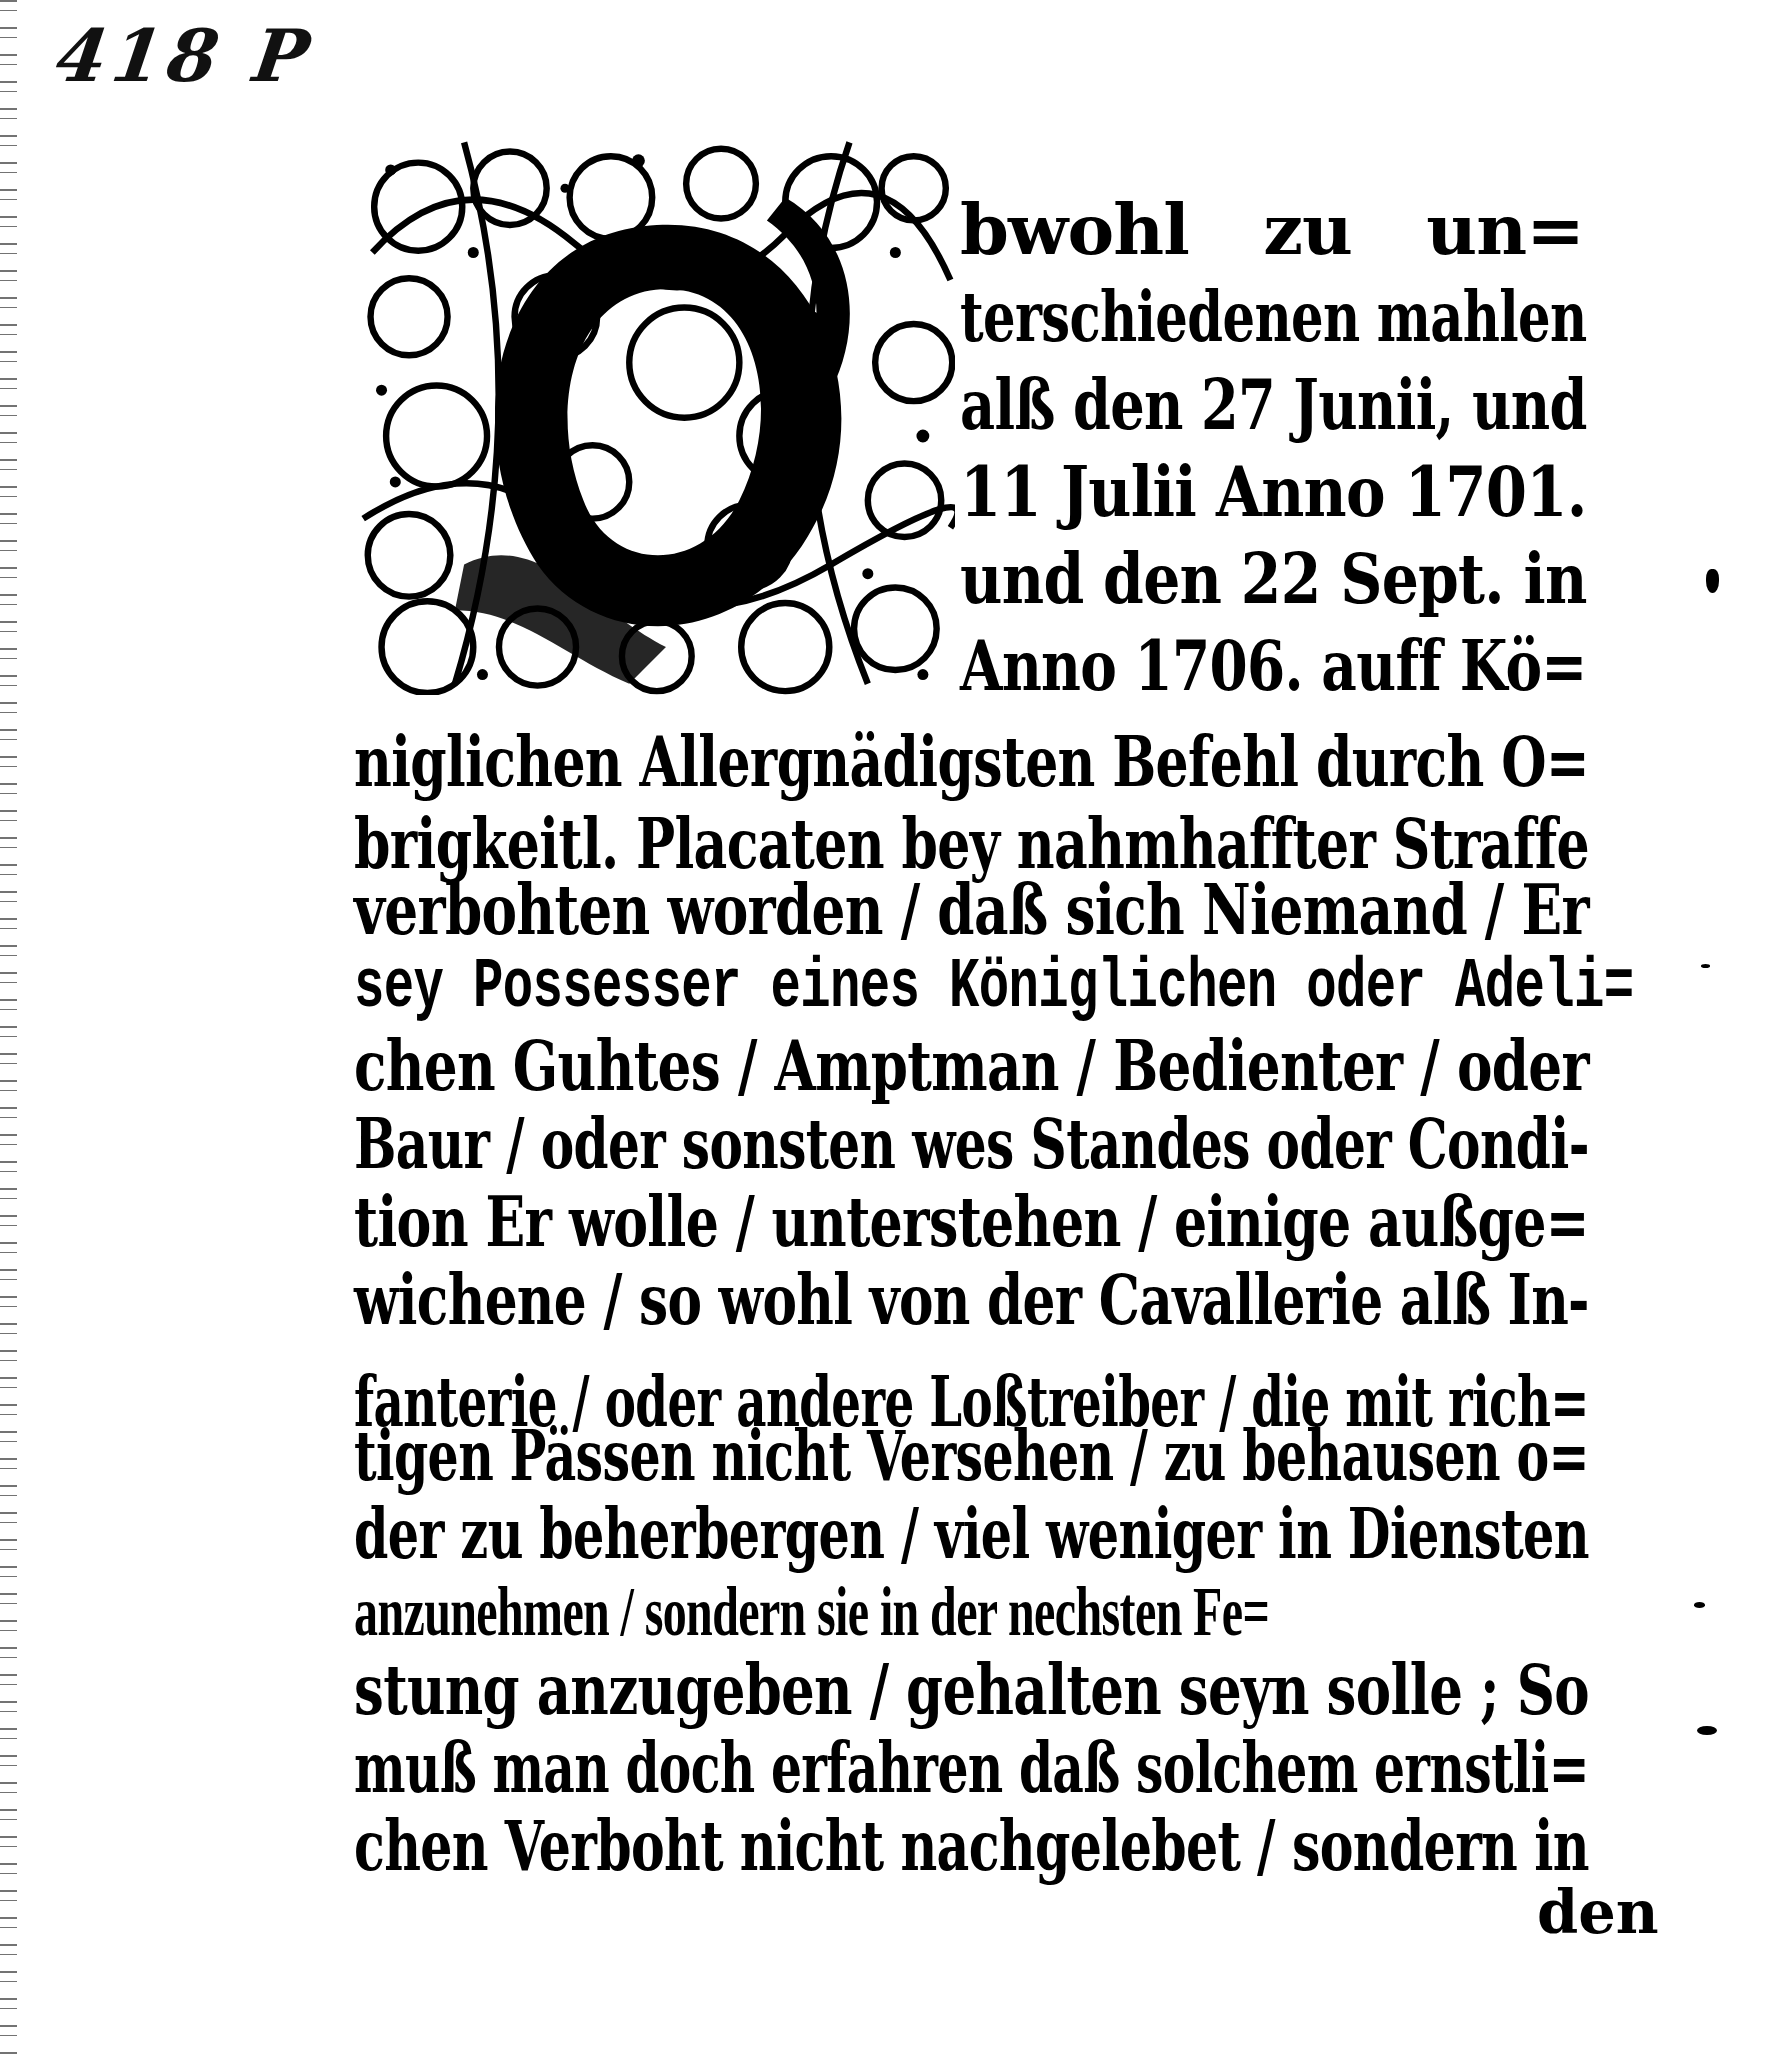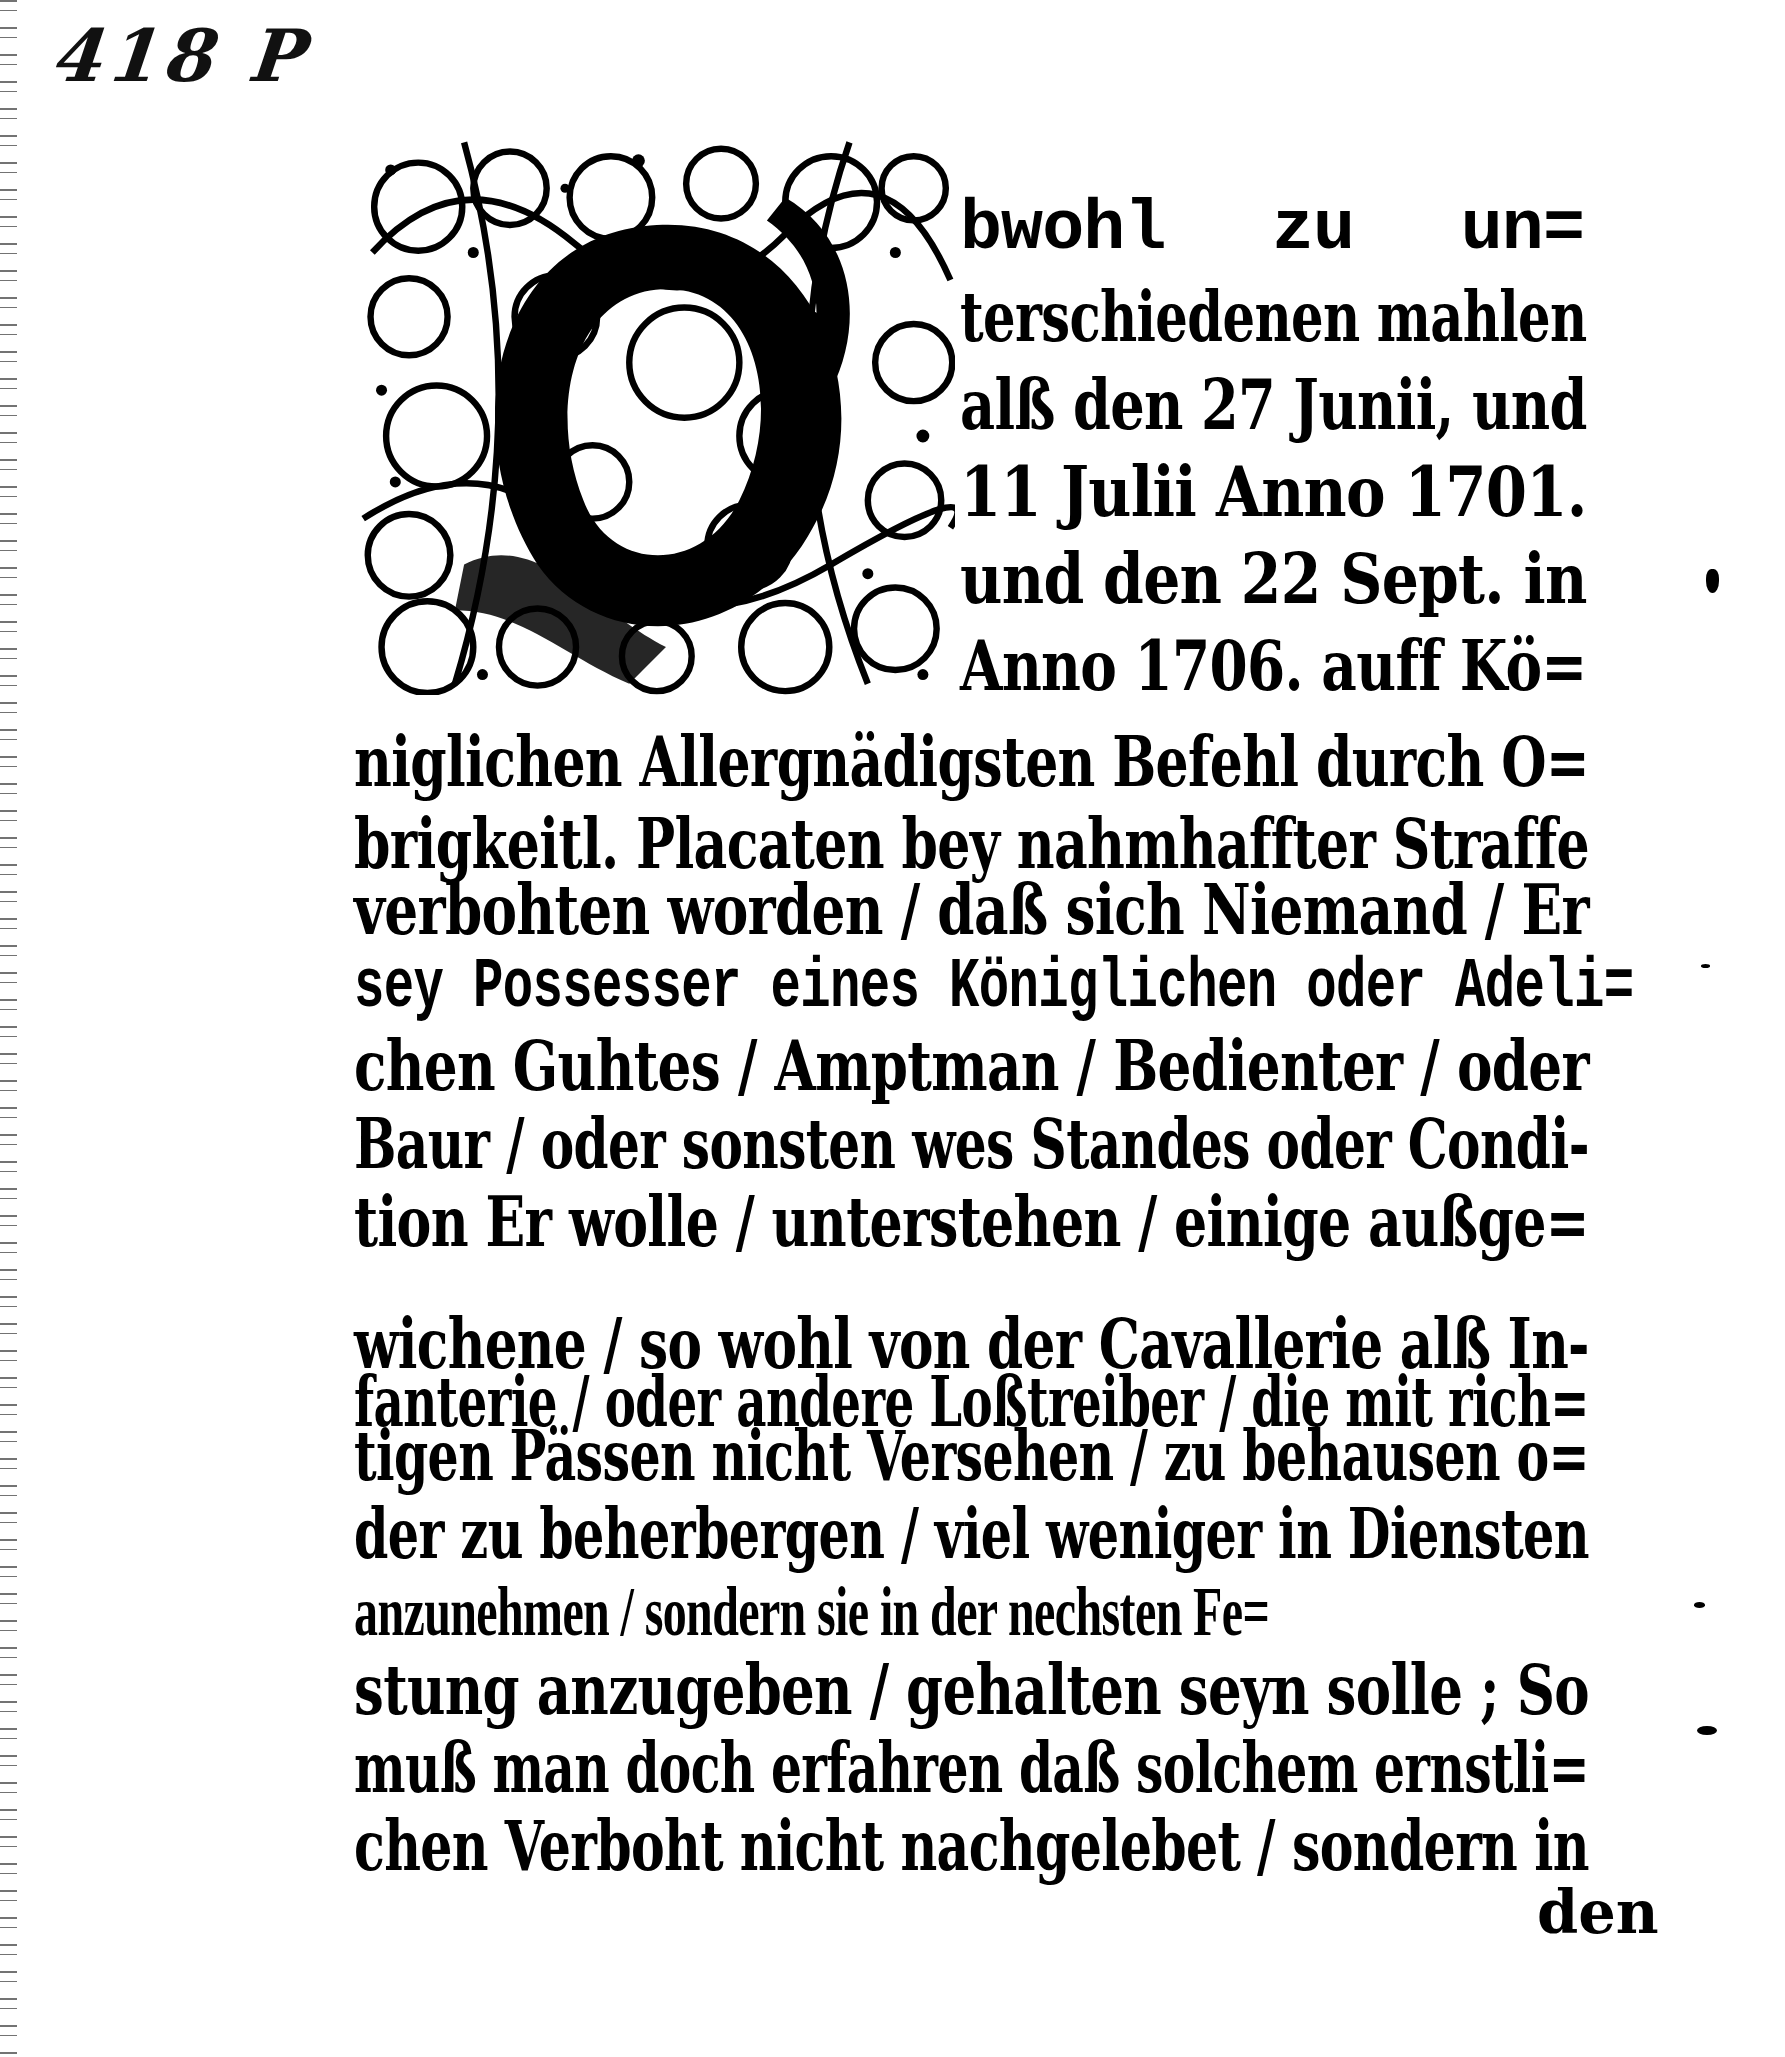--- a/index.html
+++ b/index.html
@@ -76,35 +76,35 @@
         <circle cx="140" cy="590" r="6"></circle>
           <circle cx="560" cy="480" r="6"></circle>
           <circle cx="250" cy="500" r="5"></circle>
         <circle cx="45" cy="380" r="6"></circle>
           <circle cx="620" cy="590" r="6"></circle>
           <circle cx="230" cy="60" r="5"></circle>
       </g>
     </svg>
   </div>
 
-  <div class="line j short" style="top: 188px; white-space: nowrap; font-family: Liberation Mono, monospace;">bwohl zu un=</div>
+  <div class="line j short" style="top: 188px; white-space: nowrap;">bwohl zu un=</div>
   <div class="line j short" style="top: 275px; white-space: nowrap;"><span style="white-space: nowrap; display: inline-block; transform-origin: left top; transform: scaleX(0.731761);">terschiedenen mahlen</span></div>
   <div class="line j short" style="top: 363px; white-space: nowrap;"><span style="white-space: nowrap; display: inline-block; transform-origin: left top; transform: scaleX(0.774901);">alß den 27 Junii, und</span></div>
   <div class="line j short" style="top: 450px; white-space: nowrap;"><span style="white-space: nowrap; display: inline-block; transform-origin: left top; transform: scaleX(0.847748);">11 Julii Anno 1701.</span></div>
   <div class="line j short" style="top: 537px; white-space: nowrap;"><span style="white-space: nowrap; display: inline-block; transform-origin: left top; transform: scaleX(0.834276);">und den 22 Sept. in</span></div>
   <div class="line j short" style="top: 624px; white-space: nowrap;"><span style="white-space: nowrap; display: inline-block; transform-origin: left top; transform: scaleX(0.784158);">Anno 1706. auff Kö=</span></div>
 
   <div class="line j full" style="top: 720px; white-space: nowrap; text-decoration: underline;"><span style="white-space: nowrap; display: inline-block; transform-origin: left top; transform: scaleX(0.743618);">niglichen Allergnädigsten Befehl durch O=</span></div>
   <div class="line j full" style="top: 790px; white-space: nowrap; margin-top: 12px;"><span style="white-space: nowrap; display: inline-block; transform-origin: left top; transform: scaleX(0.744412);">brigkeitl. Placaten bey nahmhaffter Straffe</span></div>
   <div class="line j full" style="top: 868px; white-space: nowrap;"><span style="white-space: nowrap; display: inline-block; transform-origin: left top; transform: scaleX(0.76135);">verbohten worden / daß sich Niemand / Er</span></div>
   <div class="line j full" style="top: 946px; white-space: nowrap; font-family: Liberation Mono, monospace;"><span style="white-space: nowrap; display: inline-block; transform-origin: left top; transform: scaleX(0.723835);">sey Possesser eines Königlichen oder Adeli=</span></div>
   <div class="line j full" style="top: 1024px; white-space: nowrap;"><span style="white-space: nowrap; display: inline-block; transform-origin: left top; transform: scaleX(0.760594);">chen Guhtes / Amptman / Bedienter / oder</span></div>
   <div class="line j full" style="top: 1102px; white-space: nowrap;"><span style="white-space: nowrap; display: inline-block; transform-origin: left top; transform: scaleX(0.717051);">Baur / oder sonsten wes Standes oder Condi-</span></div>
   <div class="line j full" style="top: 1180px; white-space: nowrap;"><span style="white-space: nowrap; display: inline-block; transform-origin: left top; transform: scaleX(0.745596);">tion Er wolle / unterstehen / einige außge=</span></div>
-  <div class="line j full" style="top: 1302px; white-space: nowrap;"><span style="white-space: nowrap; display: inline-block; transform-origin: left top; transform: scaleX(0.738985);">wichene / so wohl von der Cavallerie alß In-</span></div>
+  <div class="line j full" style="top: 1258px; white-space: nowrap;"><span style="white-space: nowrap; display: inline-block; transform-origin: left top; transform: scaleX(0.738985);">wichene / so wohl von der Cavallerie alß In-</span></div>
   <div class="line j full" style="top: 1336px; white-space: nowrap; margin-top: 24px;"><span style="white-space: nowrap; display: inline-block; transform-origin: left top; transform: scaleX(0.667533);">fanterie / oder andere Loßtreiber / die mit rich=</span></div>
   <div class="line j full" style="top: 1414px; white-space: nowrap;"><span style="white-space: nowrap; display: inline-block; transform-origin: left top; transform: scaleX(0.699802);">tigen Pässen nicht Versehen / zu behausen o=</span></div>
   <div class="line j full" style="top: 1492px; white-space: nowrap;"><span style="white-space: nowrap; display: inline-block; transform-origin: left top; transform: scaleX(0.703389);">der zu beherbergen / viel weniger in Diensten</span></div>
   <div class="line j full" style="top: 1570px; white-space: nowrap; font-family: Liberation Serif, serif;"><span style="white-space: nowrap; display: inline-block; transform-origin: left top; transform: scaleX(0.685614);">anzunehmen / sondern sie in der nechsten Fe=</span></div>
   <div class="line j full" style="top: 1648px; white-space: nowrap;"><span style="white-space: nowrap; display: inline-block; transform-origin: left top; transform: scaleX(0.756628);">stung anzugeben / gehalten seyn solle ; So</span></div>
   <div class="line j full" style="top: 1726px; white-space: nowrap;"><span style="white-space: nowrap; display: inline-block; transform-origin: left top; transform: scaleX(0.695946);">muß man doch erfahren daß solchem ernstli=</span></div>
   <div class="line j full" style="top: 1804px; white-space: nowrap;"><span style="white-space: nowrap; display: inline-block; transform-origin: left top; transform: scaleX(0.722372);">chen Verboht nicht nachgelebet / sondern in</span></div>
 
   <div class="catch" style="top:1878px;">den</div>
 

